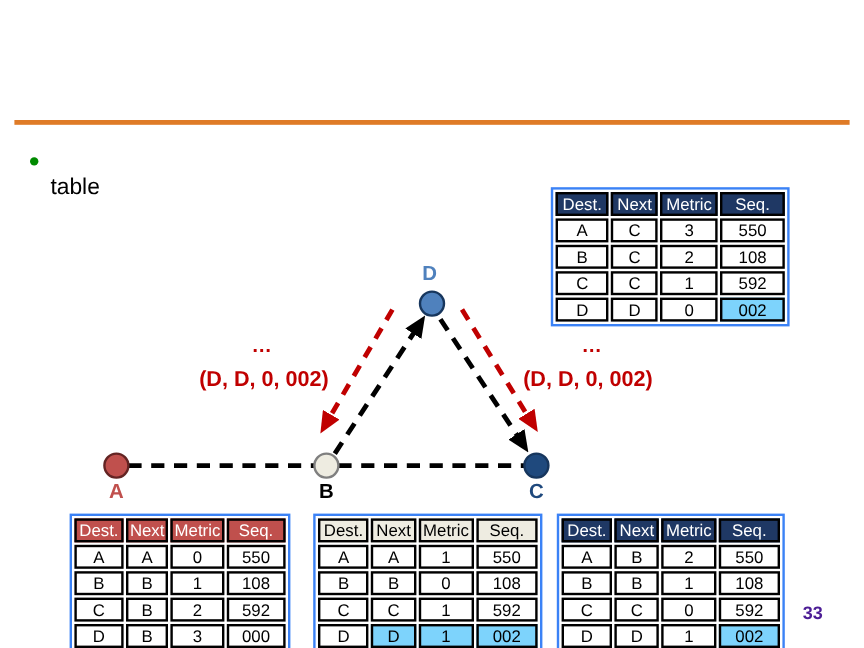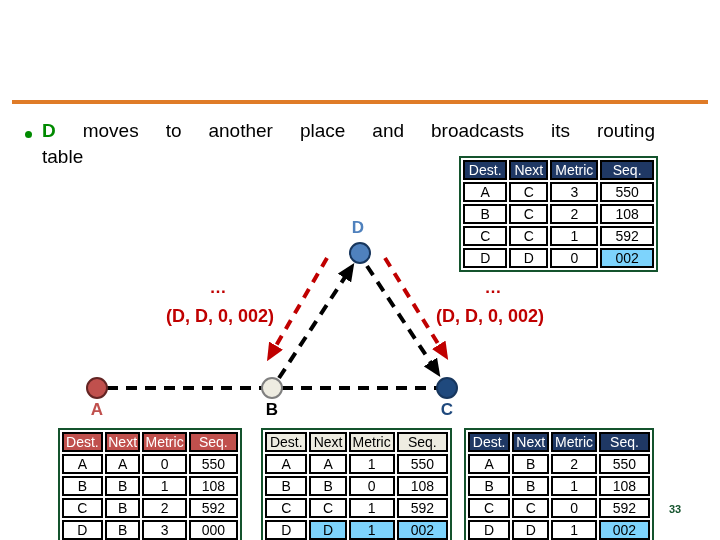--- a/index.html
+++ b/index.html
@@ -19,21 +19,21 @@
   .bullet-line1{
     position:absolute;left:42px;top:120px;width:613px;font-size:19px;color:#000;
     text-align:justify;text-align-last:justify;white-space:normal;
   }
   .bullet-line1 .hl-word{color:#008a00;font-weight:bold;}
   .bullet-line2{position:absolute;left:42px;top:146px;font-size:19px;color:#000;}
 
   
   table.rt{
     position:absolute;border-collapse:separate;border-spacing:2px;
-    border:2px solid #14532d;background:#fff;table-layout:fixed;
+    border:2px solid #3b82f6;background:#fff;table-layout:fixed;
   }
   table.rt th,table.rt td{
     border:2px solid #000;text-align:center;vertical-align:middle;
     font-size:14px;line-height:14px;height:14px;padding:1px 0;overflow:hidden;
     background:#fff;color:#000;font-weight:normal;
   }
   table.rt.hdr-navy th{background:#1f3864;color:#fff;}
   table.rt.hdr-red  th{background:#c0504d;color:#fff;}
   table.rt.hdr-cream th{background:#eeece1;color:#000;}
   table.rt td.hl{background:#7dd3fc;}
@@ -52,31 +52,30 @@
   #label-d{left:349px;top:218px;color:#4f81bd;}
   .red-note{position:absolute;color:#c00000;font-weight:bold;text-align:center;}
   #left-ellipsis,#right-ellipsis{width:60px;top:278px;font-size:17px;letter-spacing:2px;}
   #left-ellipsis{left:189px;}
   #right-ellipsis{left:464px;}
   #left-tuple,#right-tuple{width:124px;top:306px;font-size:18px;white-space:nowrap;}
   #left-tuple{left:158px;}
   #right-tuple{left:428px;}
 
   
-  .page-number{position:absolute;left:669px;top:503px;font-size:11px;font-weight:bold;color:#14532d;}
+  .page-number{position:absolute;left:669px;top:503px;font-size:15px;font-weight:bold;color:#4c1d95;}
 </style>
 </head>
 <body>
 
 <div class="slide">
 
   <div class="title-rule"></div>
 
   <span class="bullet-dot"></span>
-  <div class="bullet-line1"><span class="hl-word">D</span> <span>moves to another place and broadcasts its routing</span></div>
   <div class="bullet-line2">table</div>
 
   <svg class="net" width="720" height="540" viewBox="0 0 720 540">
     <defs>
       <marker id="arrowBlack" markerWidth="4.5" markerHeight="4" refX="3" refY="2" orient="auto" markerUnits="strokeWidth">
         <path d="M0,0 L4.5,2 L0,4 z" fill="#000"></path>
       </marker>
       <marker id="arrowRed" markerWidth="4.5" markerHeight="4" refX="3" refY="2" orient="auto" markerUnits="strokeWidth">
         <path d="M0,0 L4.5,2 L0,4 z" fill="#c00000"></path>
       </marker>

